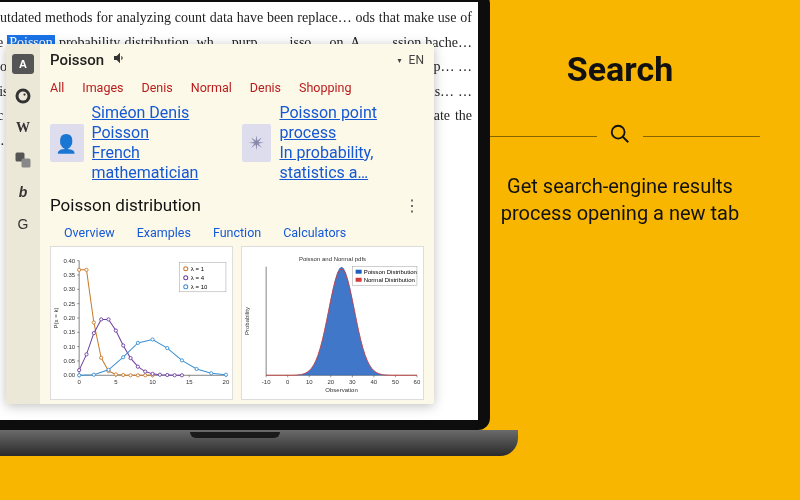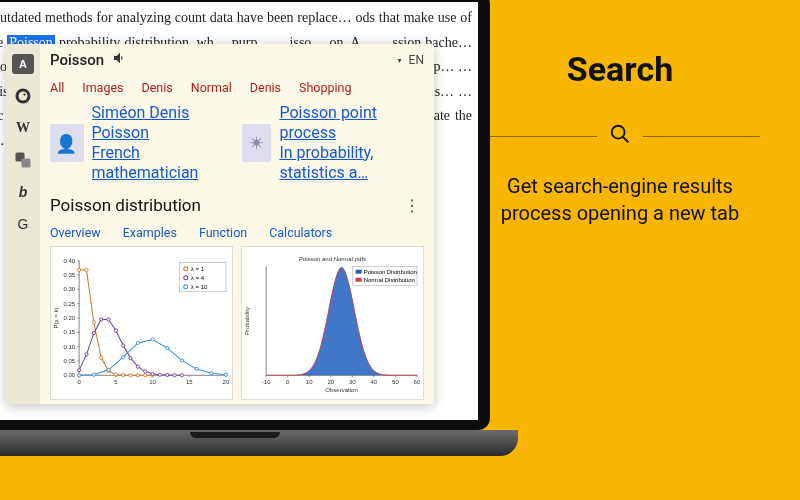--- a/index.html
+++ b/index.html
@@ -133,20 +133,21 @@
     font-size: 18px;
   }
   .ktxt { font-size: 16px; color:#1558d6; line-height:1.25; overflow:hidden;text-decoration:underline; }
   .ktxt .sub { color:#1558d6; }
   .sect-title-row { display:flex; align-items:center; margin-top:6px; }
   .sect-title { font-size: 17px; color:#111; }
   .dots { margin-left:auto; color:#555; font-size:16px; padding:0 4px; cursor:pointer; }
   .subtabs {
     display:flex; gap:22px; font-size:12.5px; color:#1558d6;
     padding: 10px 0 6px;
+    margin-left: 14px;
   }
   .subtabs span { cursor:pointer; }
   .charts { display:flex; gap:8px; flex:1; min-height:0; }
   .chart {
     flex:1; background:#fff; border:1px solid #ddd;
     position:relative;
   }
   .chart svg { width:100%; height:100%; }
   .axis { stroke:#333; stroke-width:0.6; }
   .tick { stroke:#333; stroke-width:0.5; }

